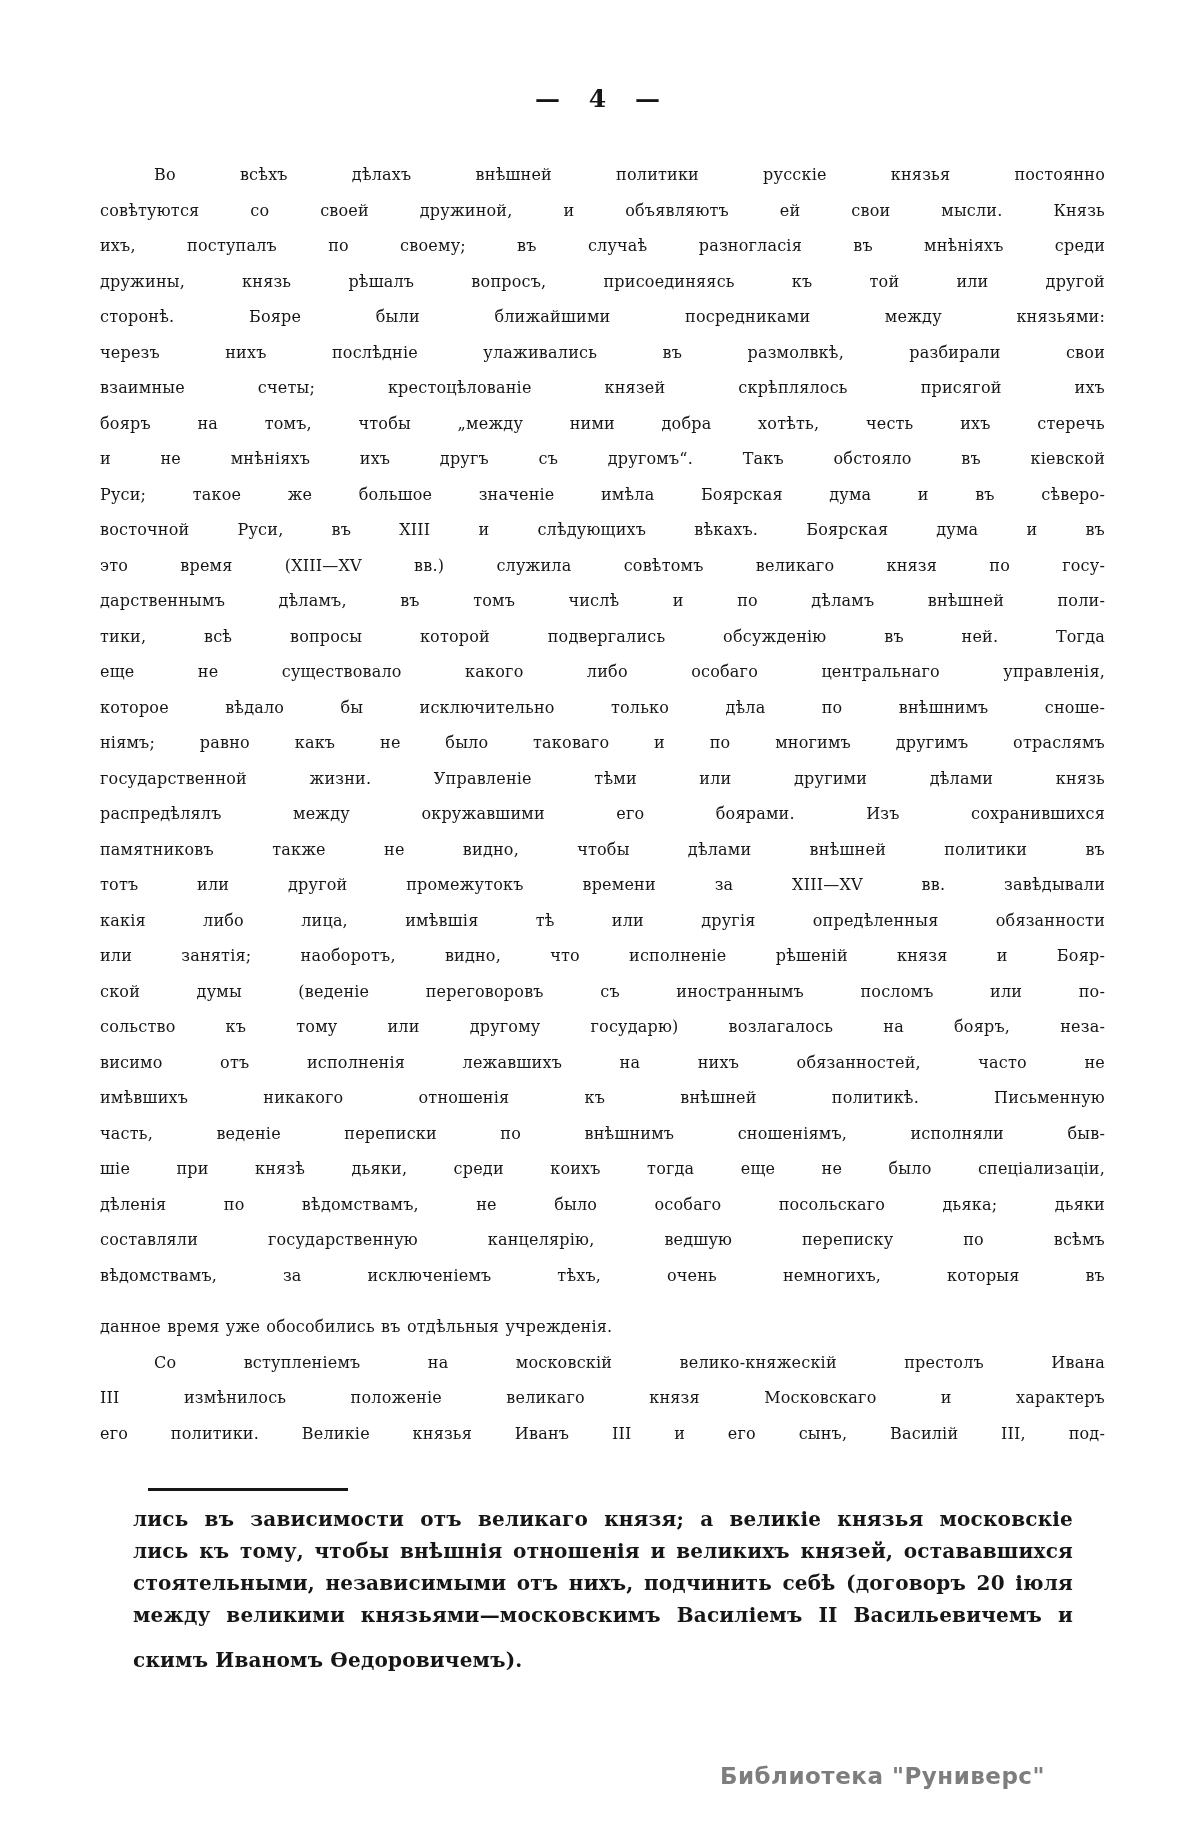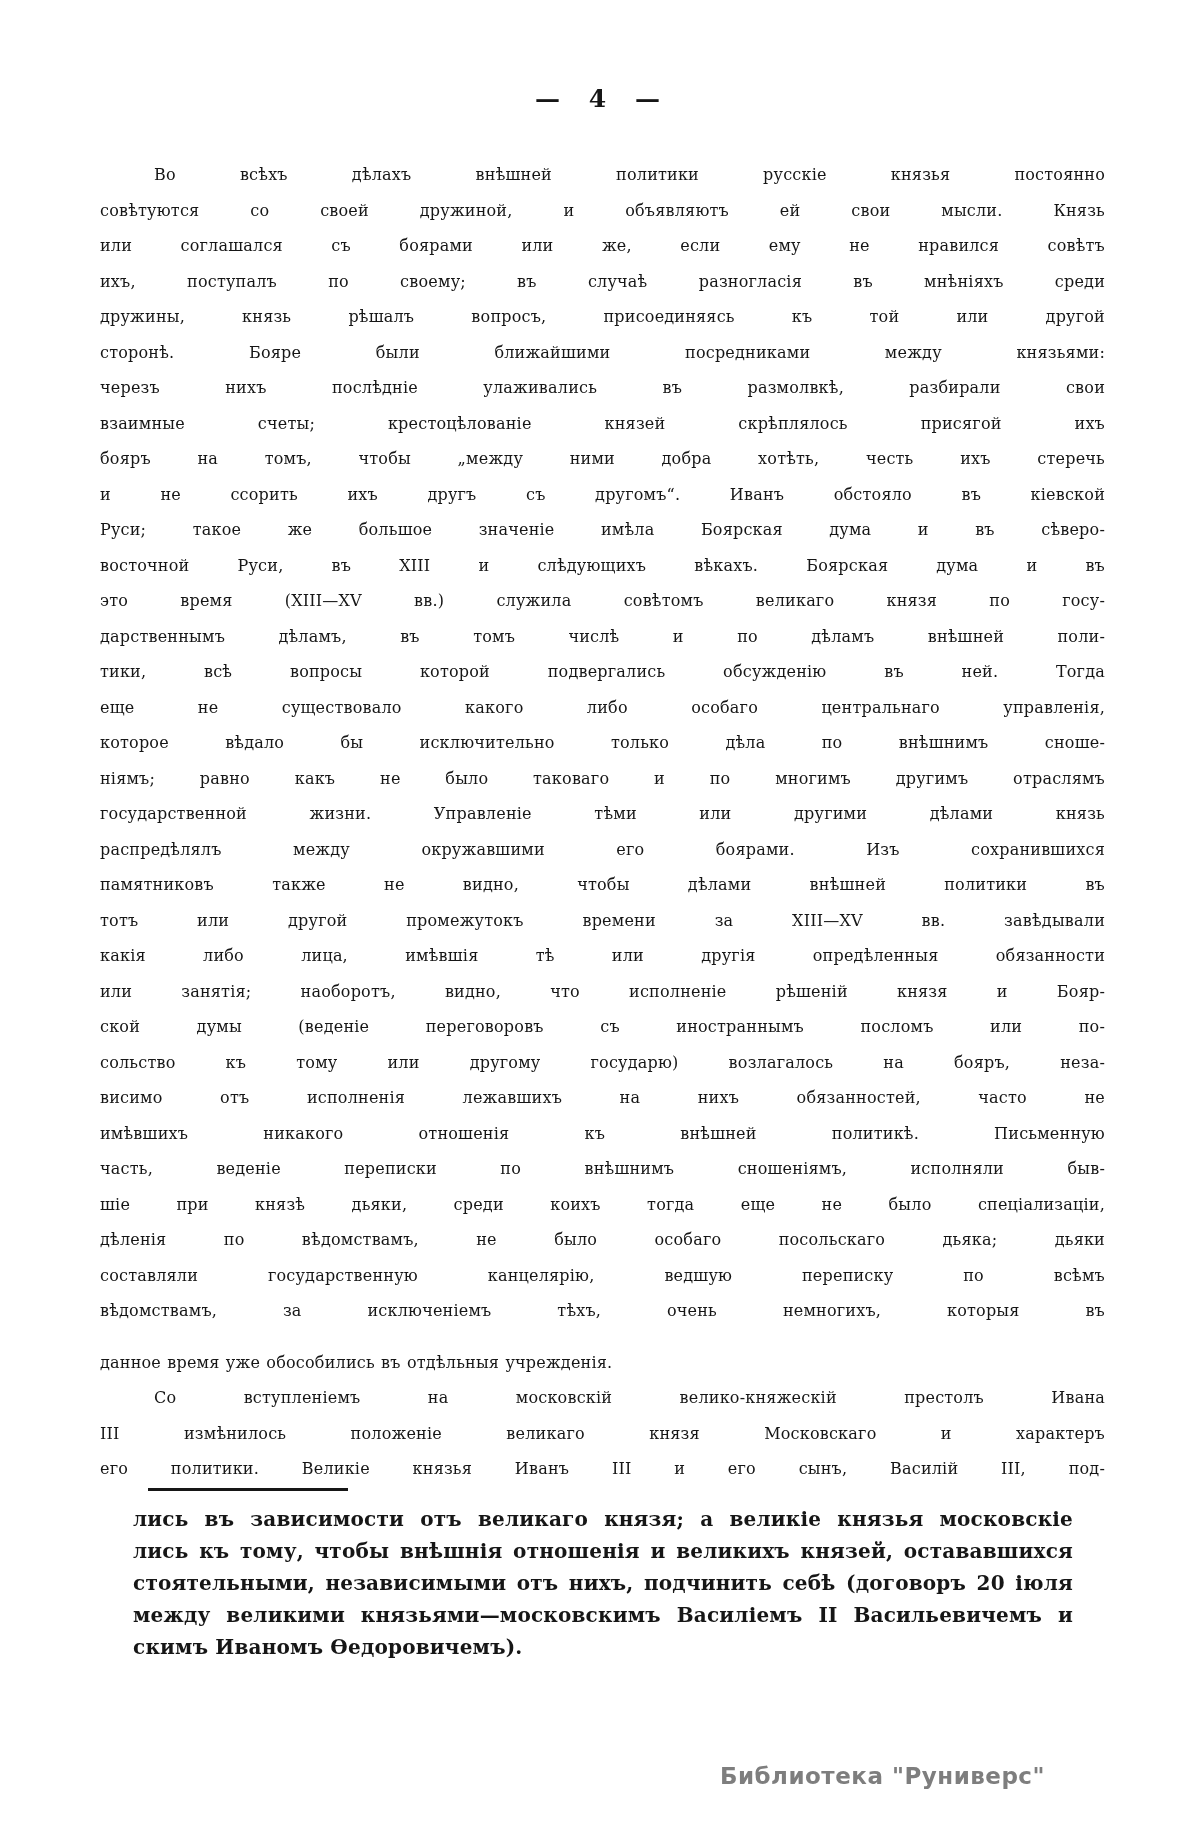--- a/index.html
+++ b/index.html
@@ -64,49 +64,48 @@
   .fline{
     height:32px;
     line-height:32px;
     font-size:20px;
     font-weight:bold;
     letter-spacing:0.2px;
     text-align:justify;
     text-align-last:justify;
     overflow:hidden;
   }
-  .fline.last{ text-align-last:left; }
+  .fline.last{ text-align-last:left;margin-top:13px; }
   .watermark{
     position:absolute;
     top:1763px;
     right:155px;
     font-family:"DejaVu Sans","Liberation Sans",sans-serif;
     font-size:23px;
     font-weight:bold;
     color:var(--watermark);
     letter-spacing:0.5px;
   }
 </style>
 </head>
 <body>
 
 <div class="page">
   <div class="page-number">— 4 —</div>
 
   <div class="main-text">
       <div class="line indent">Во всѣхъ дѣлахъ внѣшней политики русскіе князья постоянно</div>
       <div class="line">совѣтуются со своей дружиной, и объявляютъ ей свои мысли. Князь</div>
-      <div class="line">или соглашался съ боярами или же, если ему не нравился совѣтъ</div>
       <div class="line">ихъ, поступалъ по своему; въ случаѣ разногласія въ мнѣніяхъ среди</div>
       <div class="line">дружины, князь рѣшалъ вопросъ, присоединяясь къ той или другой</div>
       <div class="line">сторонѣ. Бояре были ближайшими посредниками между князьями:</div>
       <div class="line">черезъ нихъ послѣдніе улаживались въ размолвкѣ, разбирали свои</div>
       <div class="line">взаимные счеты; крестоцѣлованіе князей скрѣплялось присягой ихъ</div>
       <div class="line">бояръ на томъ, чтобы „между ними добра хотѣть, честь ихъ стеречь</div>
-      <div class="line">и не ссорить ихъ другъ съ другомъ“. Иванъ обстояло въ кіевской</div>
+      <div class="line">и не мнѣніяхъ ихъ другъ съ другомъ“. Такъ обстояло въ кіевской</div>
       <div class="line">Руси; такое же большое значеніе имѣла Боярская дума и въ сѣверо-</div>
       <div class="line">восточной Руси, въ XIII и слѣдующихъ вѣкахъ. Боярская дума и въ</div>
       <div class="line">это время (XIII—XV вв.) служила совѣтомъ великаго князя по госу-</div>
       <div class="line">дарственнымъ дѣламъ, въ томъ числѣ и по дѣламъ внѣшней поли-</div>
       <div class="line">тики, всѣ вопросы которой подвергались обсужденію въ ней. Тогда</div>
       <div class="line">еще не существовало какого либо особаго центральнаго управленія,</div>
       <div class="line">которое вѣдало бы исключительно только дѣла по внѣшнимъ сноше-</div>
       <div class="line">ніямъ; равно какъ не было таковаго и по многимъ другимъ отраслямъ</div>
       <div class="line">государственной жизни. Управленіе тѣми или другими дѣлами князь</div>
       <div class="line">распредѣлялъ между окружавшими его боярами. Изъ сохранившихся</div>

